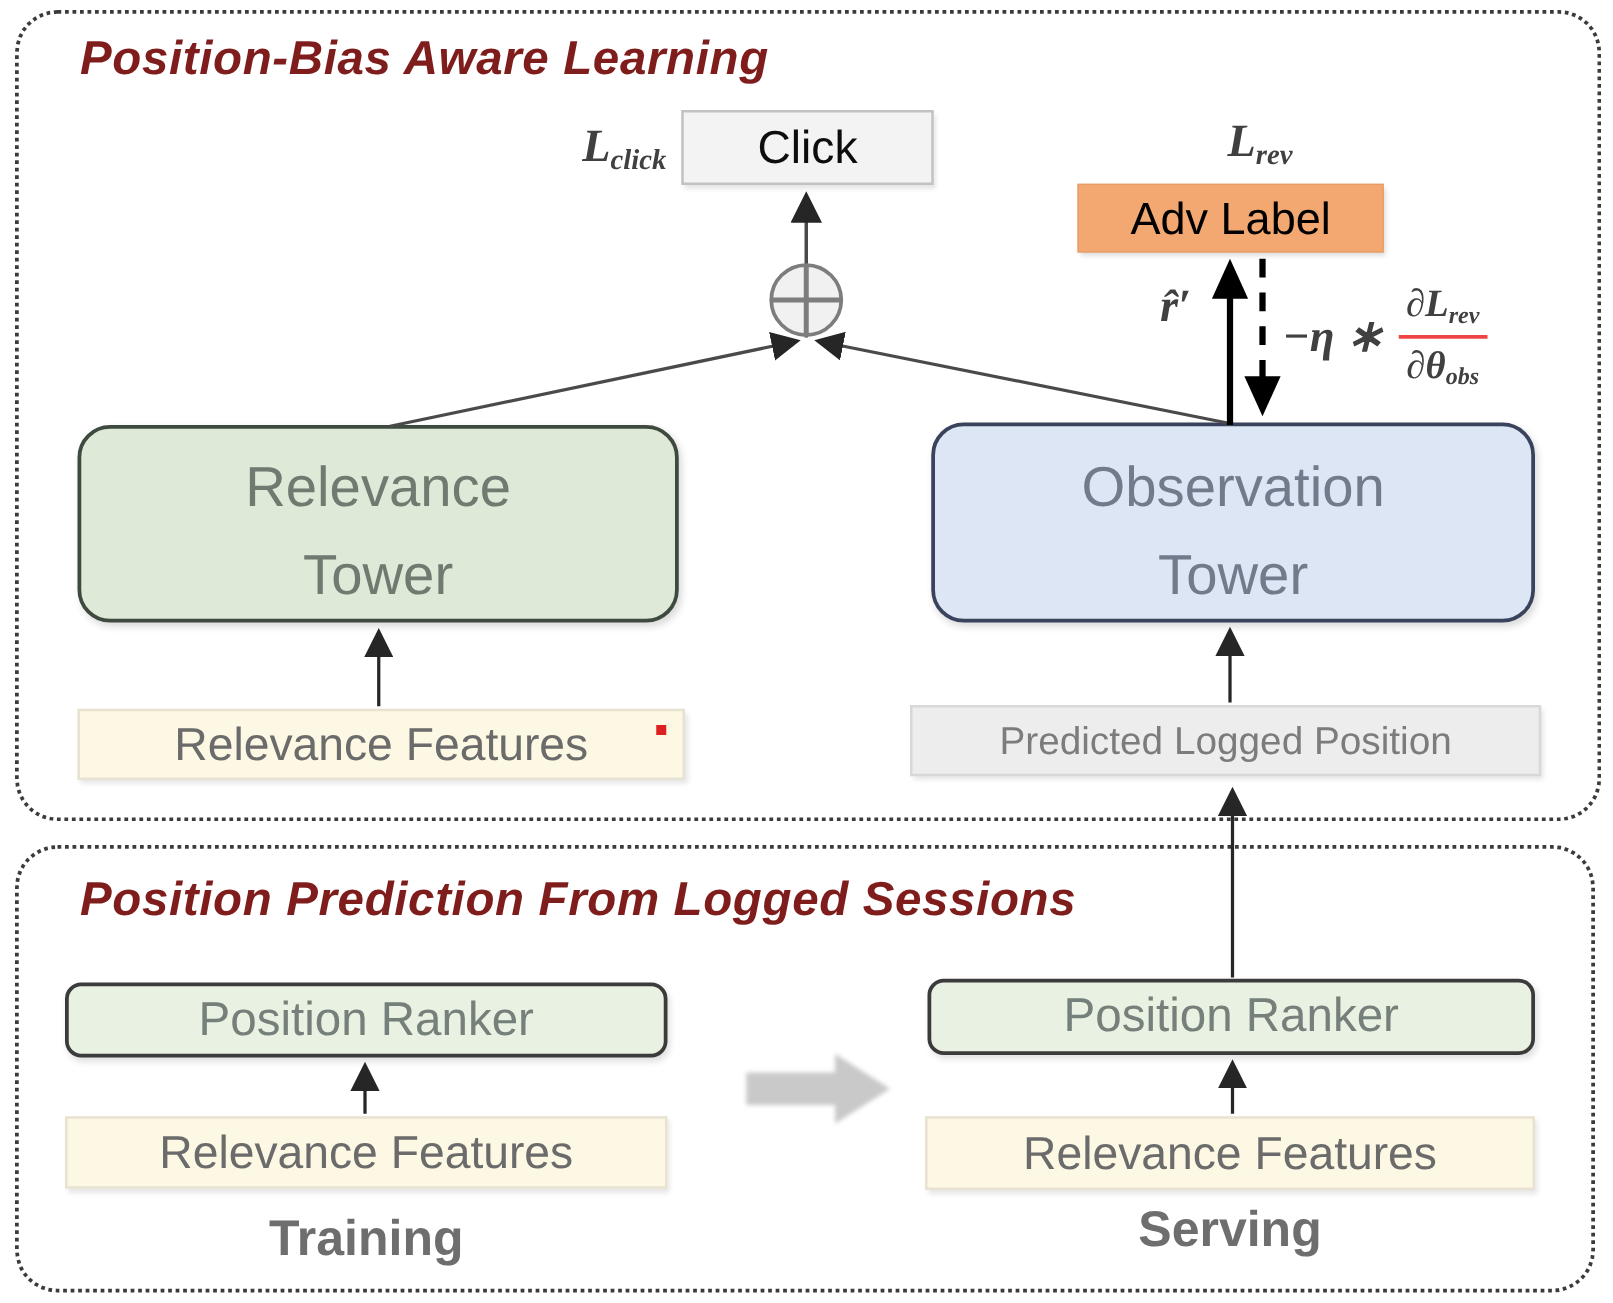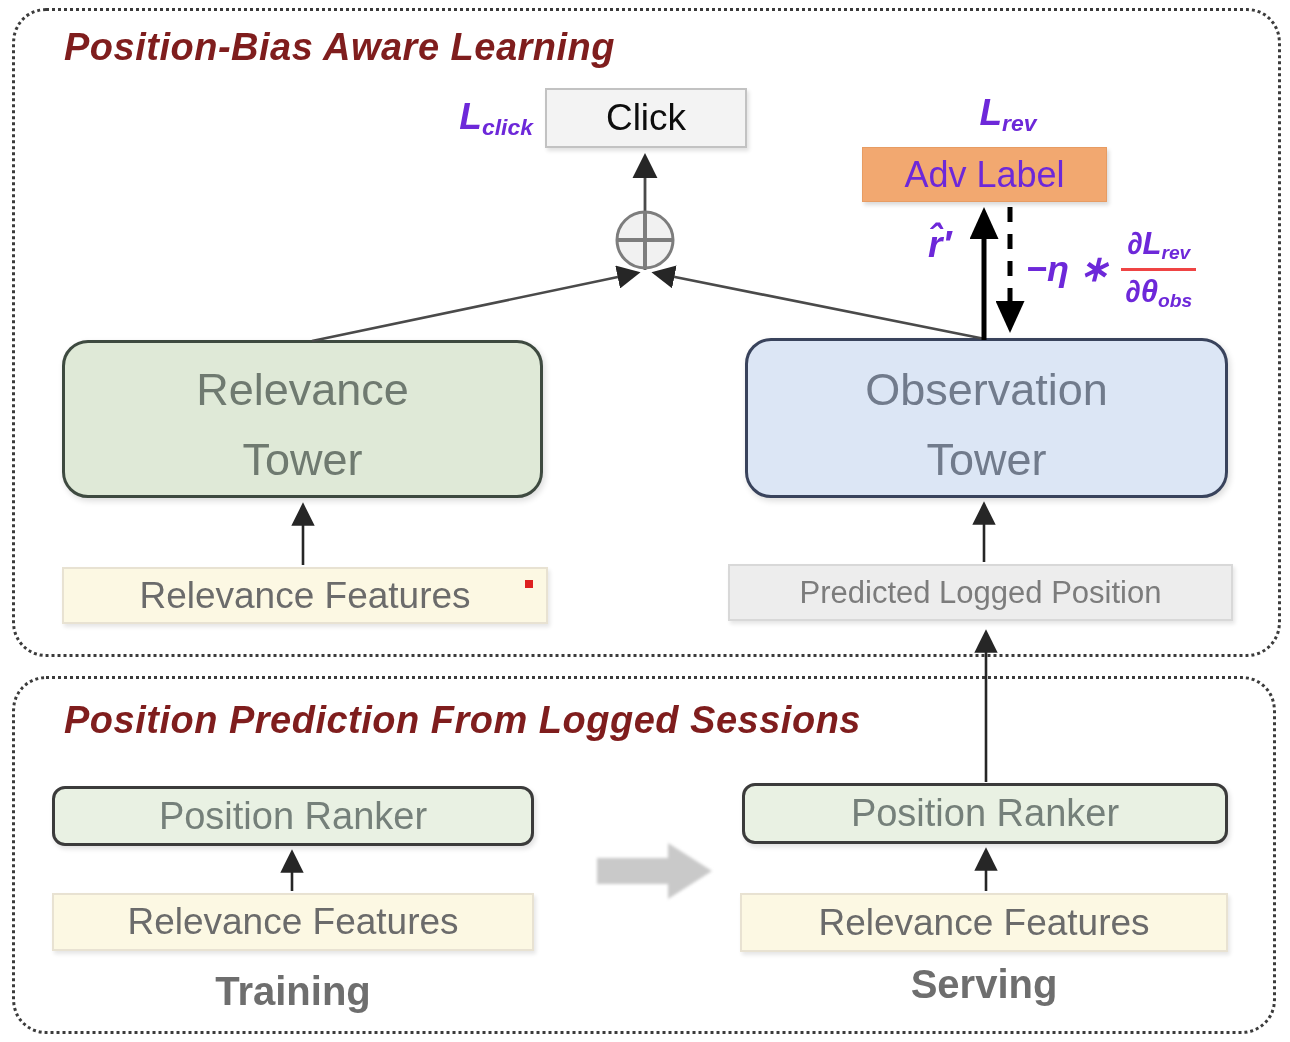--- a/index.html
+++ b/index.html
@@ -18,21 +18,21 @@
   }
   #title1{left:64px;top:26px;}
   #title2{left:64px;top:699px;}
   .box{
     position:absolute;display:flex;align-items:center;justify-content:center;
     box-sizing:border-box;text-align:center;white-space:nowrap;
   }
   #click-box{left:545px;top:88px;width:202px;height:60px;background:#f3f3f3;
     border:2px solid #c2c2c2;font-size:37px;color:#0d0d0d;box-shadow:2px 3px 4px rgba(0,0,0,.12);}
   #adv-box{left:862px;top:147px;width:245px;height:55px;background:#f2a870;
-    border:1px solid #e79c63;font-size:36px;color:#6d28d9;box-shadow:2px 3px 4px rgba(0,0,0,.15);}
+    border:1px solid #e79c63;font-size:36px;color:#000000;box-shadow:2px 3px 4px rgba(0,0,0,.15);}
   .tower{
     border-radius:26px;flex-direction:column;font-size:45px;line-height:70px;
     box-shadow:2px 3px 6px rgba(0,0,0,.14);
     justify-content:flex-end;
   }
   #relevance-tower{left:62px;top:340px;width:481px;height:158px;background:#dfe9d7;
     border:3px solid #3e4a40;color:#6f7a70;}
   #observation-tower{left:745px;top:338px;width:483px;height:160px;background:#dce6f5;
     border:3px solid #39435c;color:#717b8c;}
   .features{background:#fcf8e3;border:2px solid #e8e2d2;font-size:37px;color:#6b6b6b;
@@ -45,22 +45,22 @@
   #ranker-training{left:52px;top:786px;width:482px;height:60px;}
   #ranker-serving{left:742px;top:783px;width:486px;height:61px;}
   #features-training{left:52px;top:893px;width:482px;height:58px;}
   #features-serving{left:740px;top:893px;width:488px;height:59px;}
   .caption{
     position:absolute;font-size:40px;font-weight:bold;color:#6e6e6e;text-align:center;
   }
   #training-caption{left:52px;top:969px;width:482px;}
   #serving-caption{left:740px;top:962px;width:488px;}
   .math{
-    position:absolute;font-family:Liberation Sans, sans-serif;font-style:italic;font-weight:bold;
-    color:#6d28d9;white-space:nowrap;
+    position:absolute;font-family:Liberation Serif, serif;font-style:italic;font-weight:bold;
+    color:#404040;white-space:nowrap;
   }
   .msub{font-size:0.62em;vertical-align:-0.28em;letter-spacing:0;}
   #l-click{left:420px;top:96px;width:113px;font-size:37px;text-align:right;}
   #l-rev{left:948px;top:92px;width:120px;font-size:37px;text-align:center;}
   #r-hat{left:928px;top:224px;font-size:37px;}
   #formula{left:1026px;top:222px;height:94px;display:flex;align-items:center;gap:12px;font-size:36px;}
   .fraction{display:inline-flex;flex-direction:column;align-items:center;font-size:31px;line-height:1.15;}
   .fraction .num{border-bottom:3px solid #ef4444;padding:0 6px 3px 6px;}
   .fraction .den{padding-top:3px;}
   #red-dot{position:absolute;right:13px;top:11px;width:8px;height:8px;background:#dd2020;}

